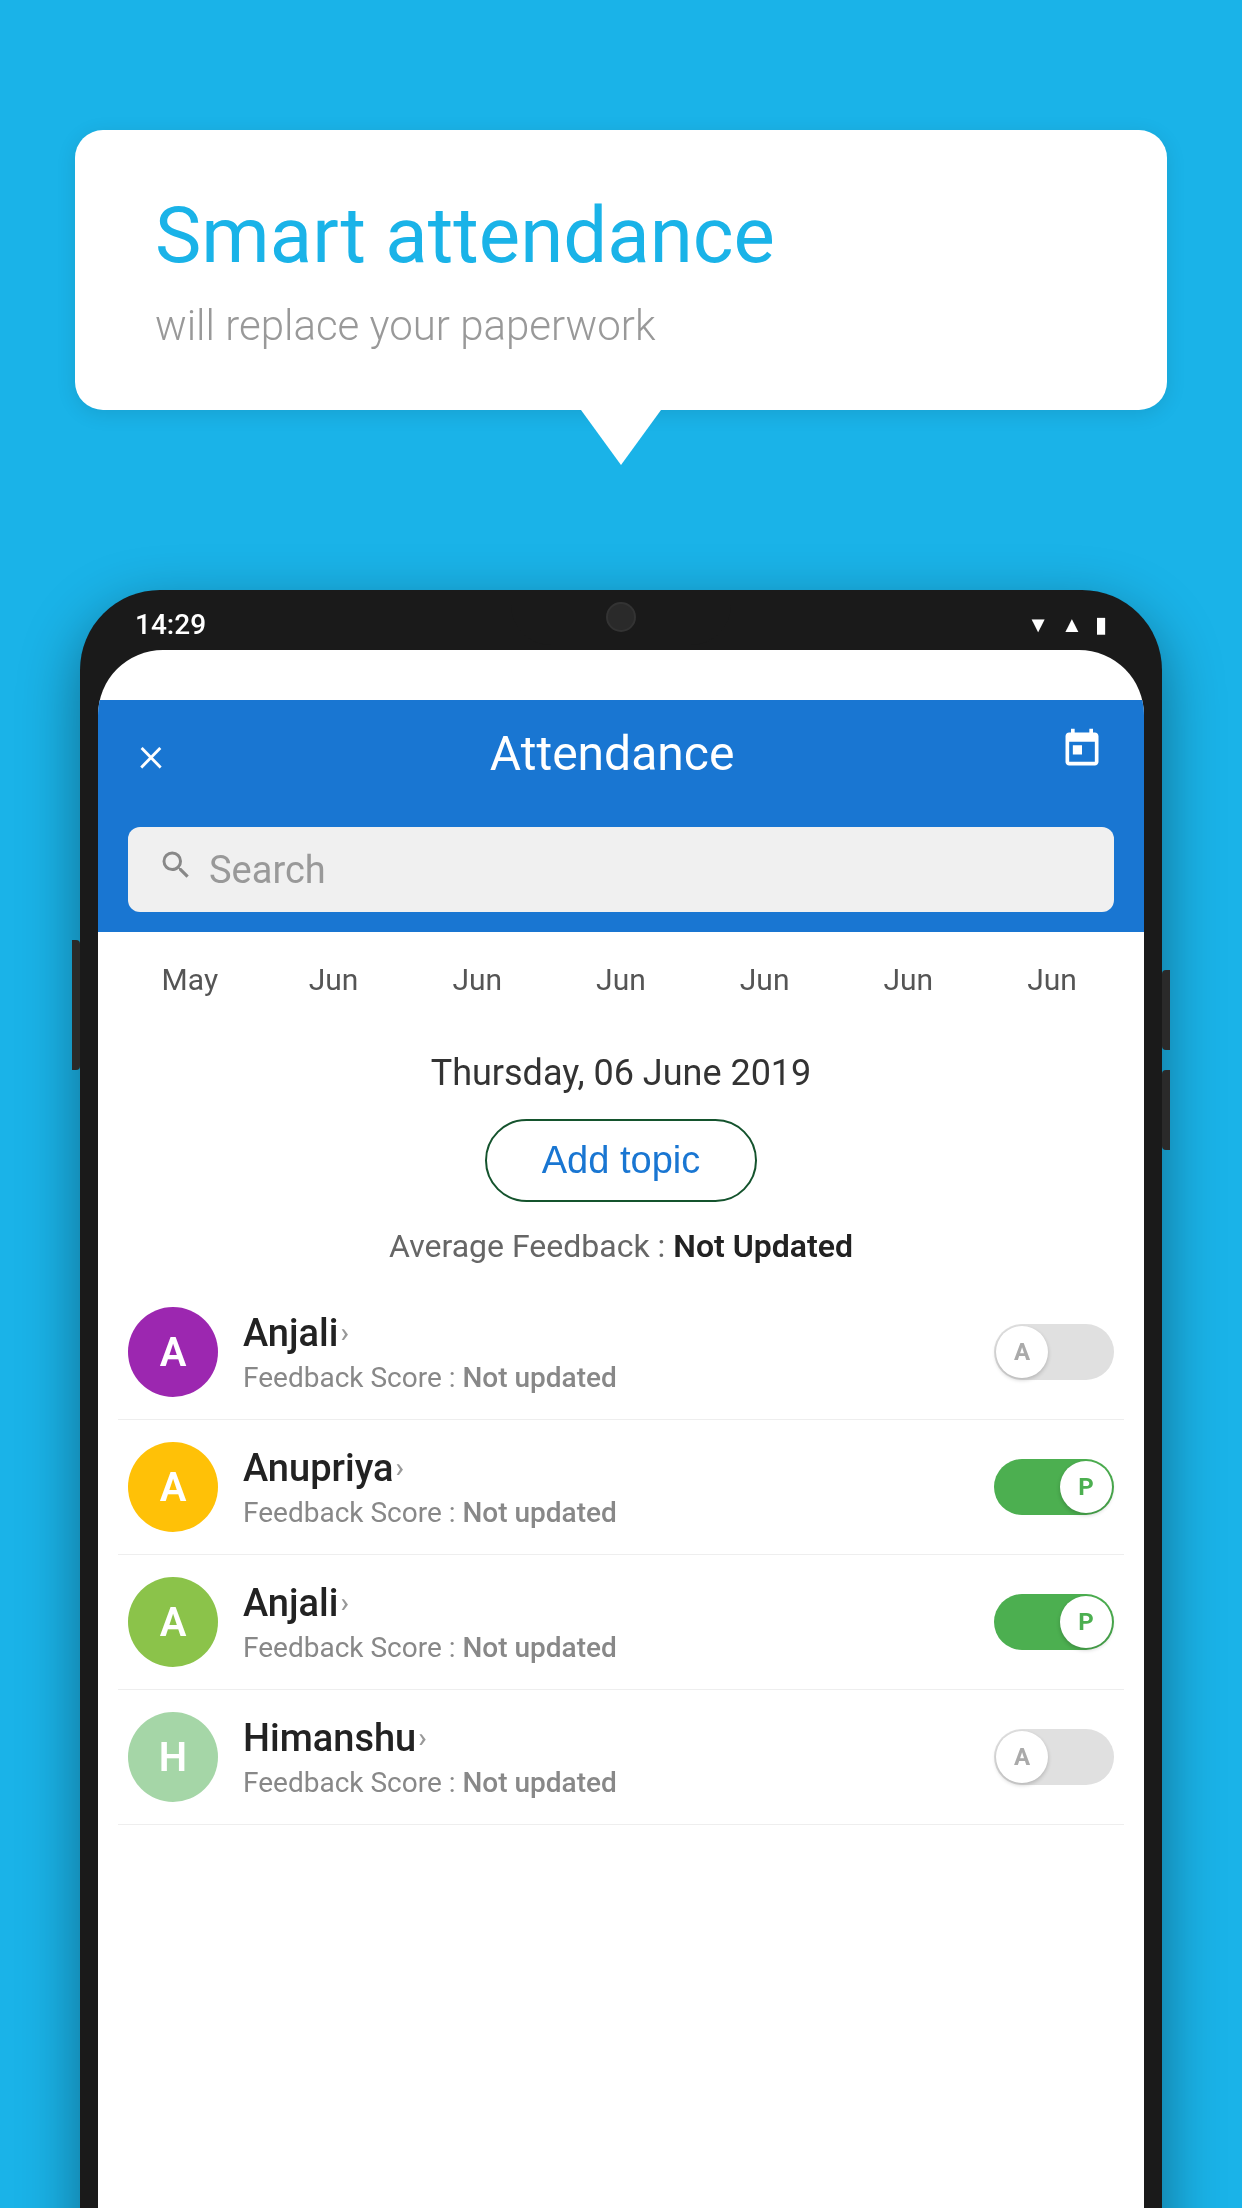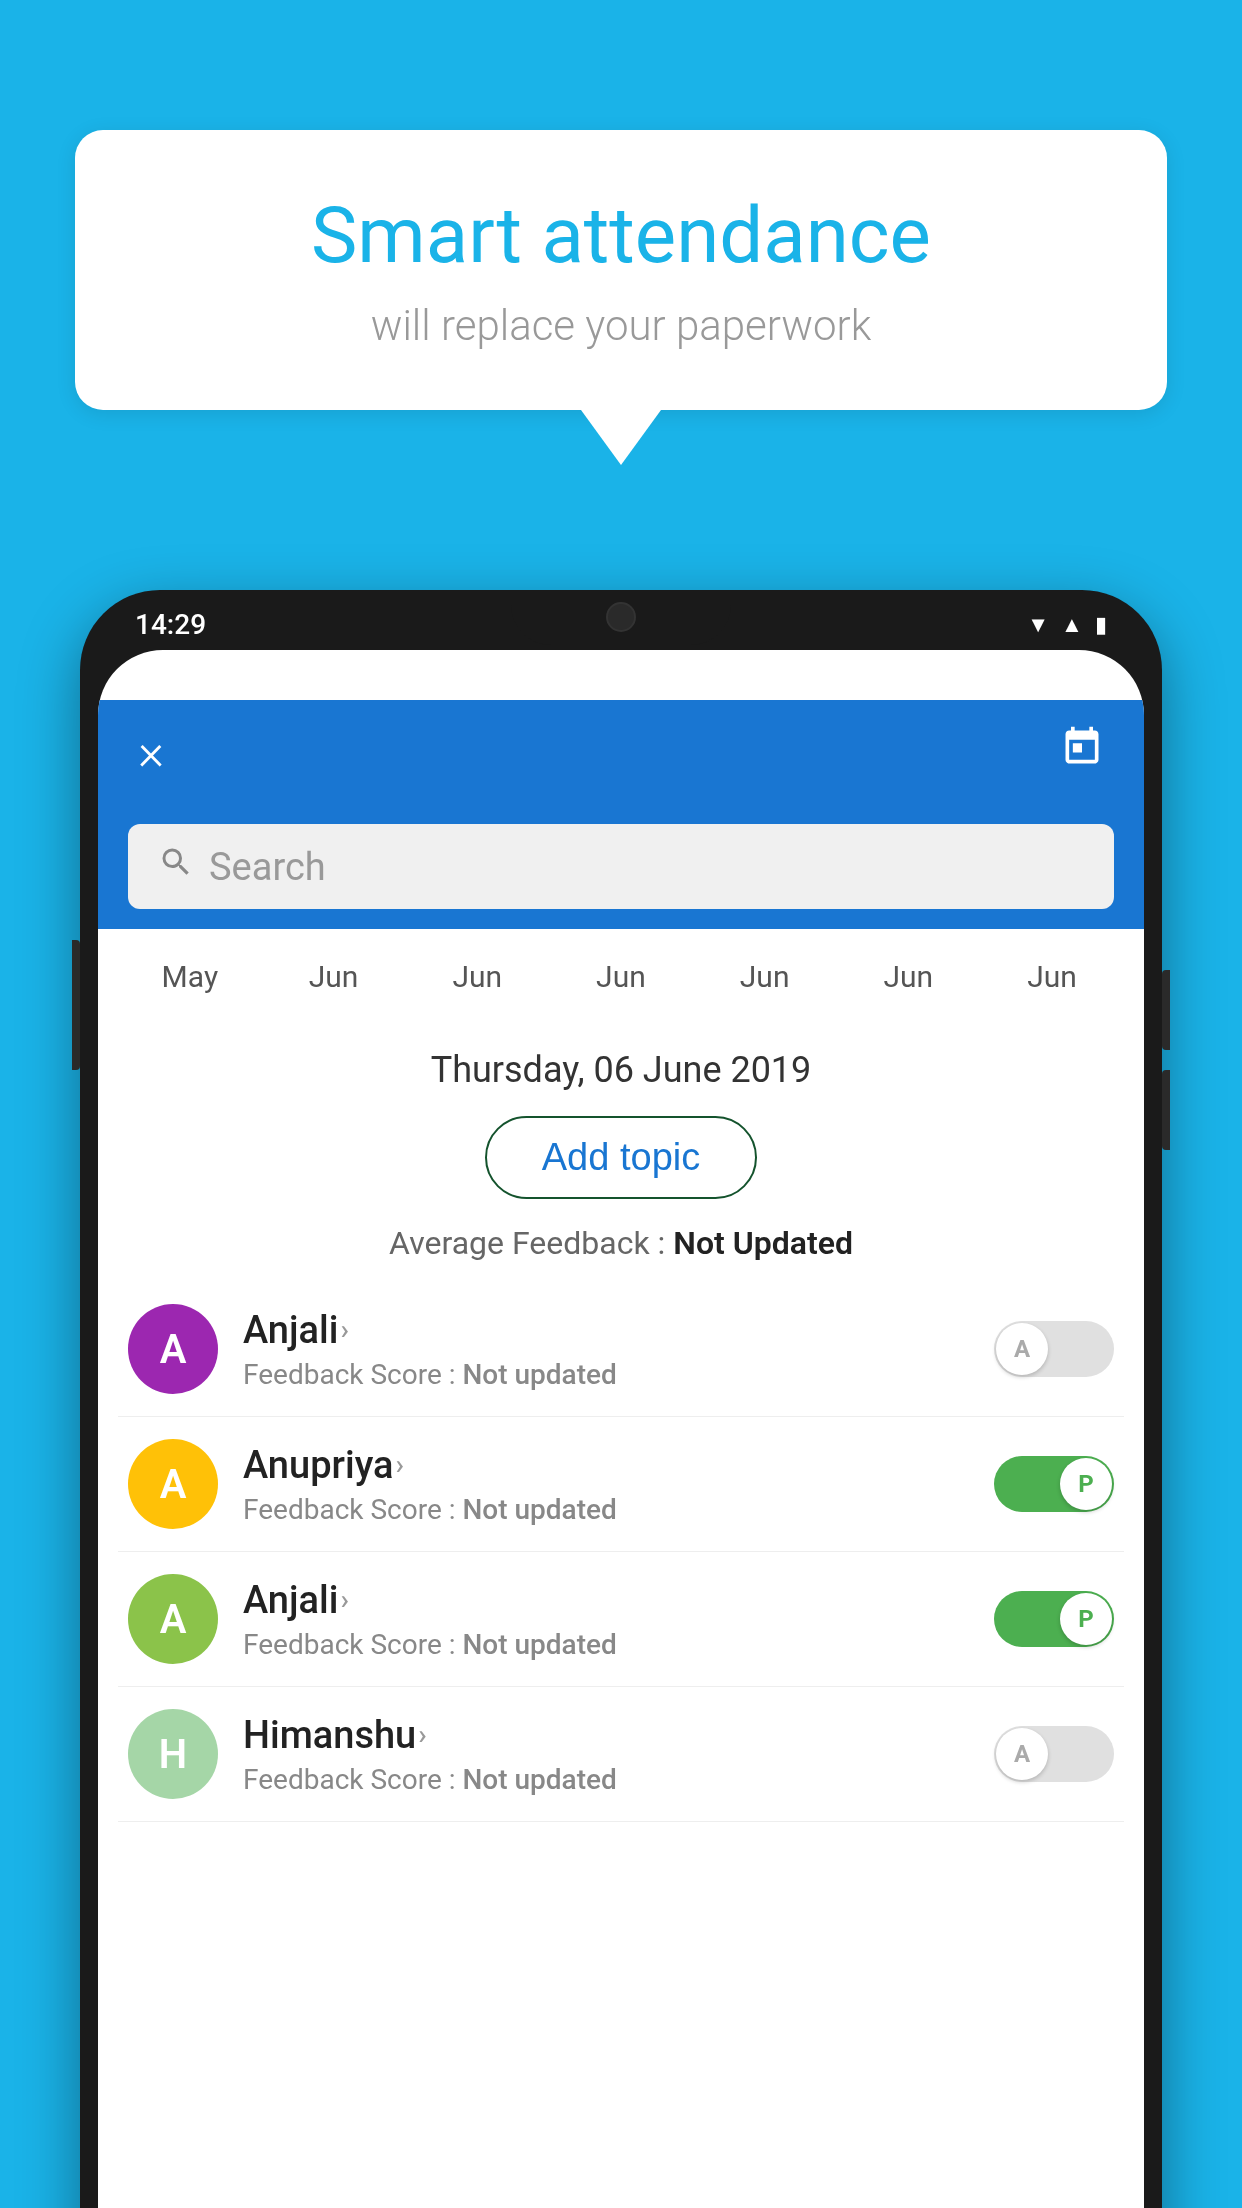--- a/index.html
+++ b/index.html
@@ -22,21 +22,20 @@
       display: flex;
       flex-direction: column;
       align-items: center;
     }
 
     .speech-bubble {
       background: white;
       border-radius: 28px;
       padding: 60px 80px;
       width: 100%;
-      text-align: center;
       box-shadow: 0 4px 20px rgba(0,0,0,0.1);
     }
 
     .speech-bubble-title {
       font-size: 78px;
       color: #1ab3e8;
       font-weight: 400;
       margin-bottom: 20px;
     }
 
@@ -441,20 +440,21 @@
         <span class="status-icon">▼</span>
         <span class="status-icon">▲</span>
         <span class="status-icon">▮</span>
       </div>
     </div>
 
     <div class="phone-screen">
 
       <div class="app-header">
         <div class="header-close">×</div>
+        <div class="header-title">Attendance</div>
         <div class="header-calendar">
           <svg width="44" height="44" viewBox="0 0 24 24" fill="white">
             <path d="M19 3h-1V1h-2v2H8V1H6v2H5c-1.11 0-1.99.9-1.99 2L3 19c0 1.1.89 2 2 2h14c1.1 0 2-.9 2-2V5c0-1.1-.9-2-2-2zm0 16H5V8h14v11zM7 10h5v5H7z"></path>
           </svg>
         </div>
       </div>
 
       <div class="search-container">
         <div class="search-bar">
           <span class="search-icon">

